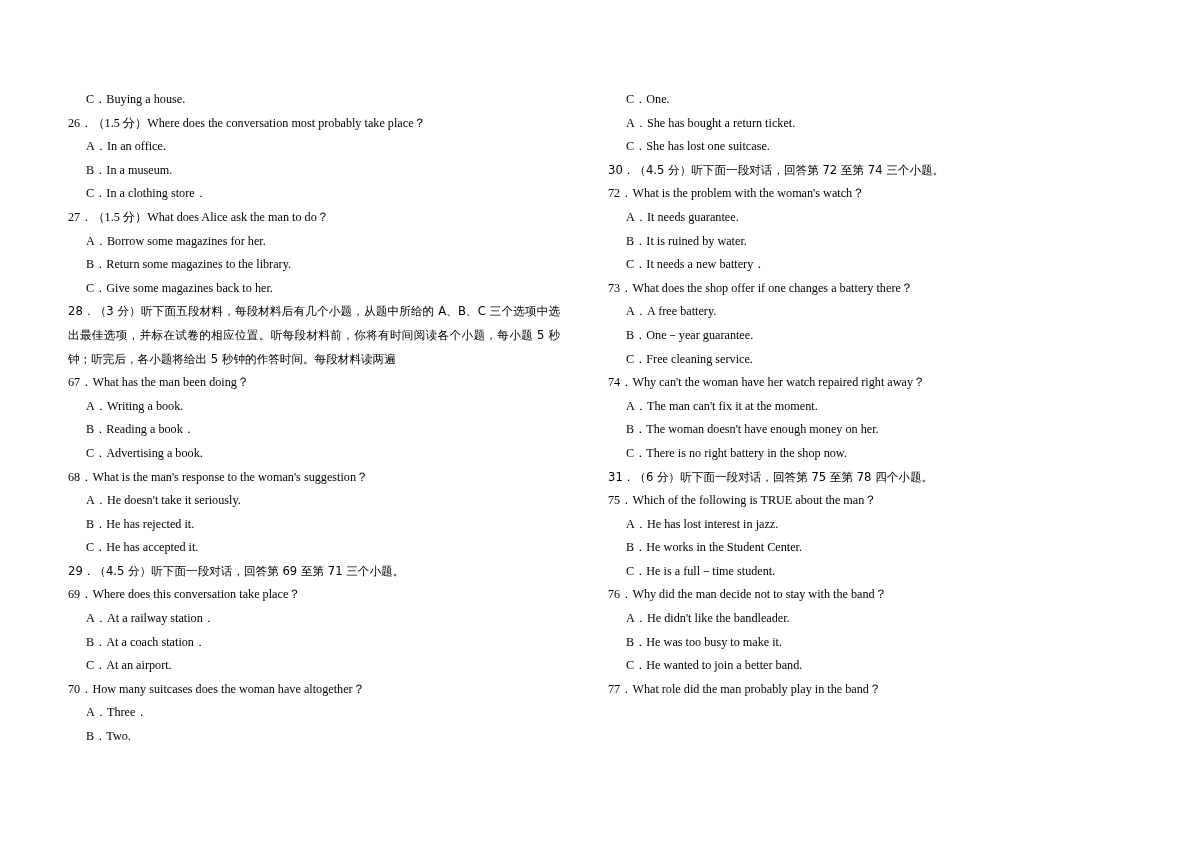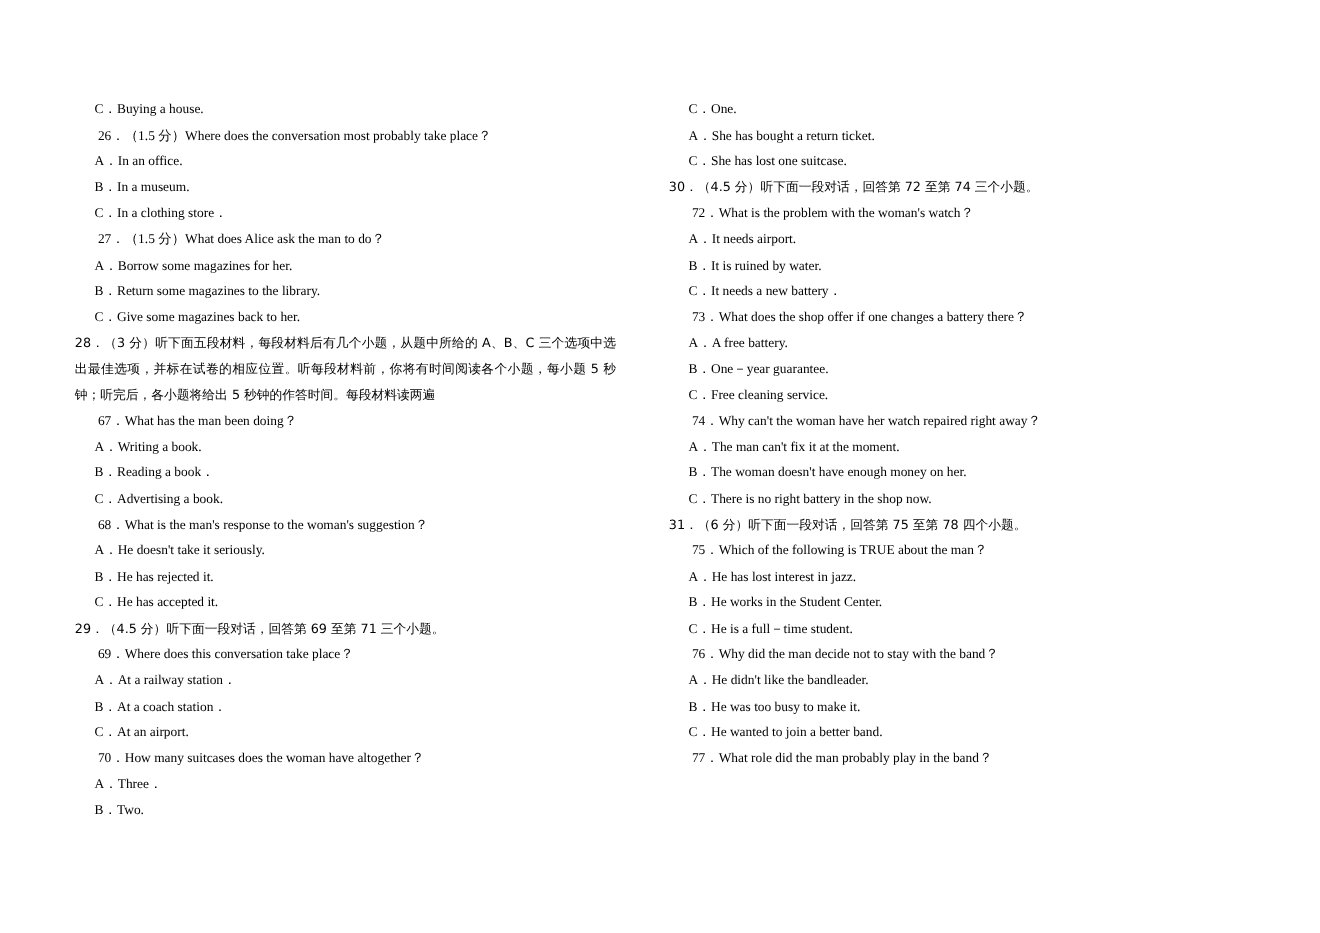--- a/index.html
+++ b/index.html
@@ -31,21 +31,20 @@
     flex: 0 0 500px;
   }
   .line {
     font-size: 12.2px;
     line-height: 23.6px;
     white-space: normal;
   }
   .q-line {
     padding-left: 8px;
     text-indent: 0;
-    margin-left: 21px;
   }
   .opt-line {
     padding-left: 26px;
   }
   .para-just {
     text-align: justify;
     text-justify: inter-ideograph;
   }
   .cn {
     font-family: "DejaVu Sans", "Liberation Sans", sans-serif;
@@ -87,21 +86,21 @@
         <div class="line q-line">70．How many suitcases does the woman have altogether？</div>
         <div class="line opt-line">A．Three．</div>
         <div class="line opt-line">B．Two.</div>
       </div>
     <div class="column" id="right-col">
         <div class="line opt-line">C．One.</div>
         <div class="line opt-line">A．She has bought a return ticket.</div>
         <div class="line opt-line">C．She has lost one suitcase.</div>
         <div class="line directive para-just cn">30．（4.5 分）听下面一段对话，回答第 72 至第 74 三个小题。</div>
         <div class="line q-line">72．What is the problem with the woman's watch？</div>
-        <div class="line opt-line">A．It needs airport.</div>
+        <div class="line opt-line">A．It needs guarantee.</div>
         <div class="line opt-line">B．It is ruined by water.</div>
         <div class="line opt-line">C．It needs a new battery．</div>
         <div class="line q-line">73．What does the shop offer if one changes a battery there？</div>
         <div class="line opt-line">A．A free battery.</div>
         <div class="line opt-line">B．One－year guarantee.</div>
         <div class="line opt-line">C．Free cleaning service.</div>
         <div class="line q-line">74．Why can't the woman have her watch repaired right away？</div>
         <div class="line opt-line">A．The man can't fix it at the moment.</div>
         <div class="line opt-line">B．The woman doesn't have enough money on her.</div>
         <div class="line opt-line">C．There is no right battery in the shop now.</div>

